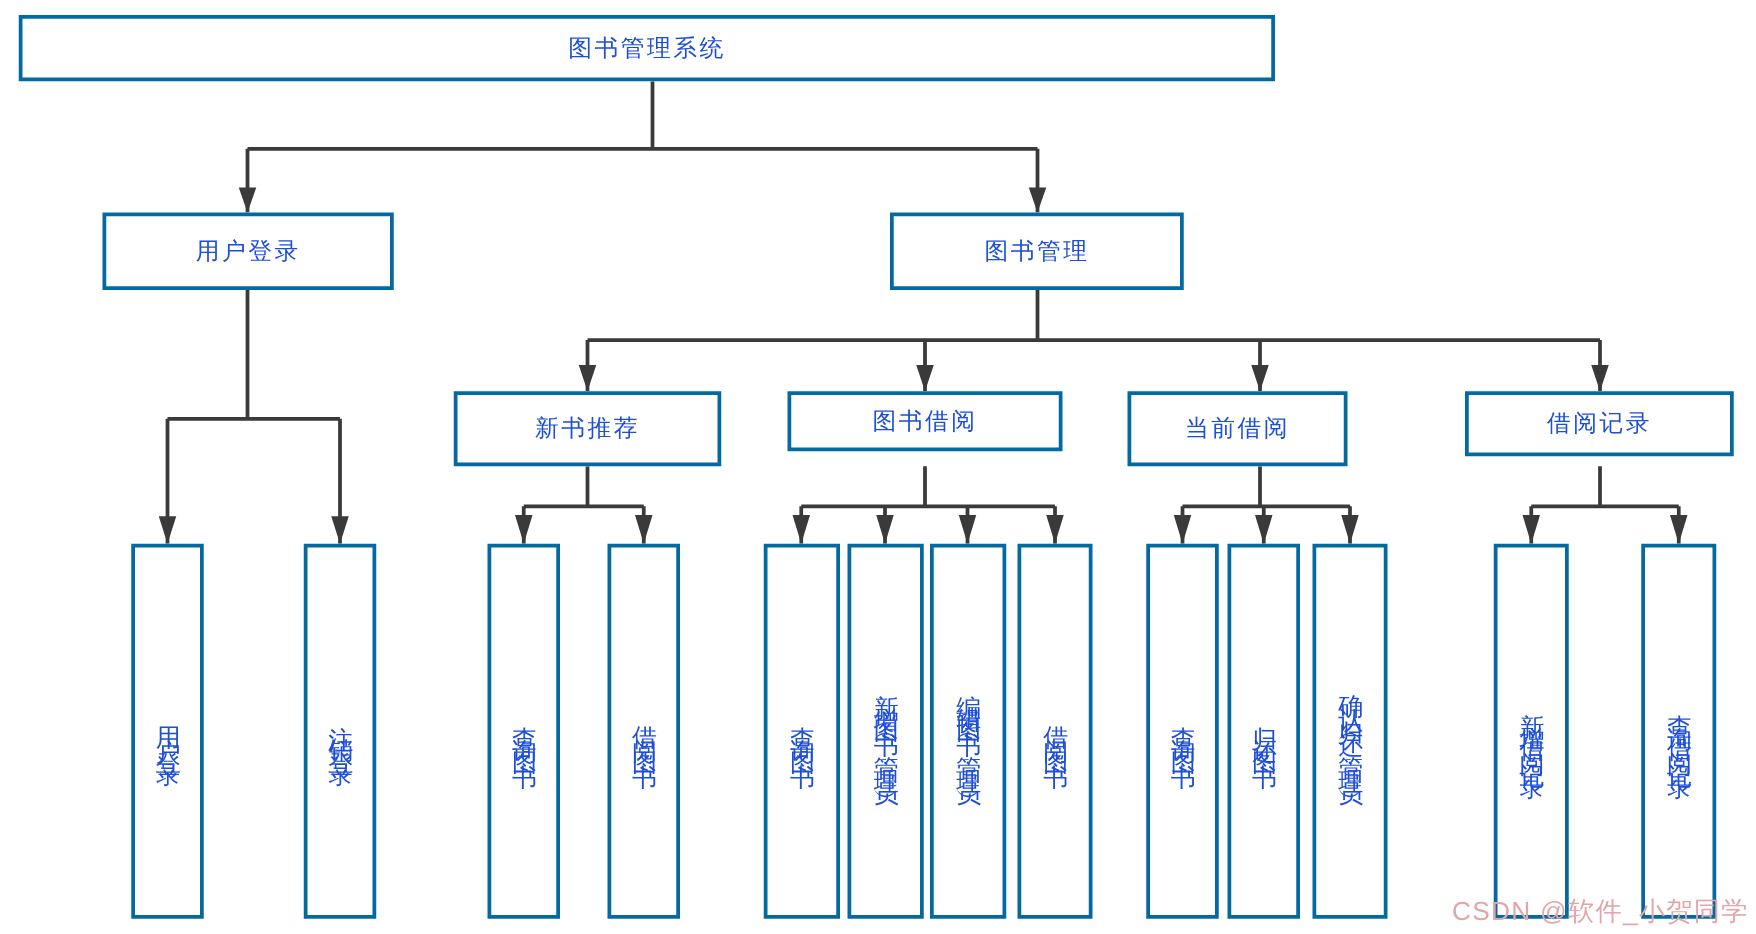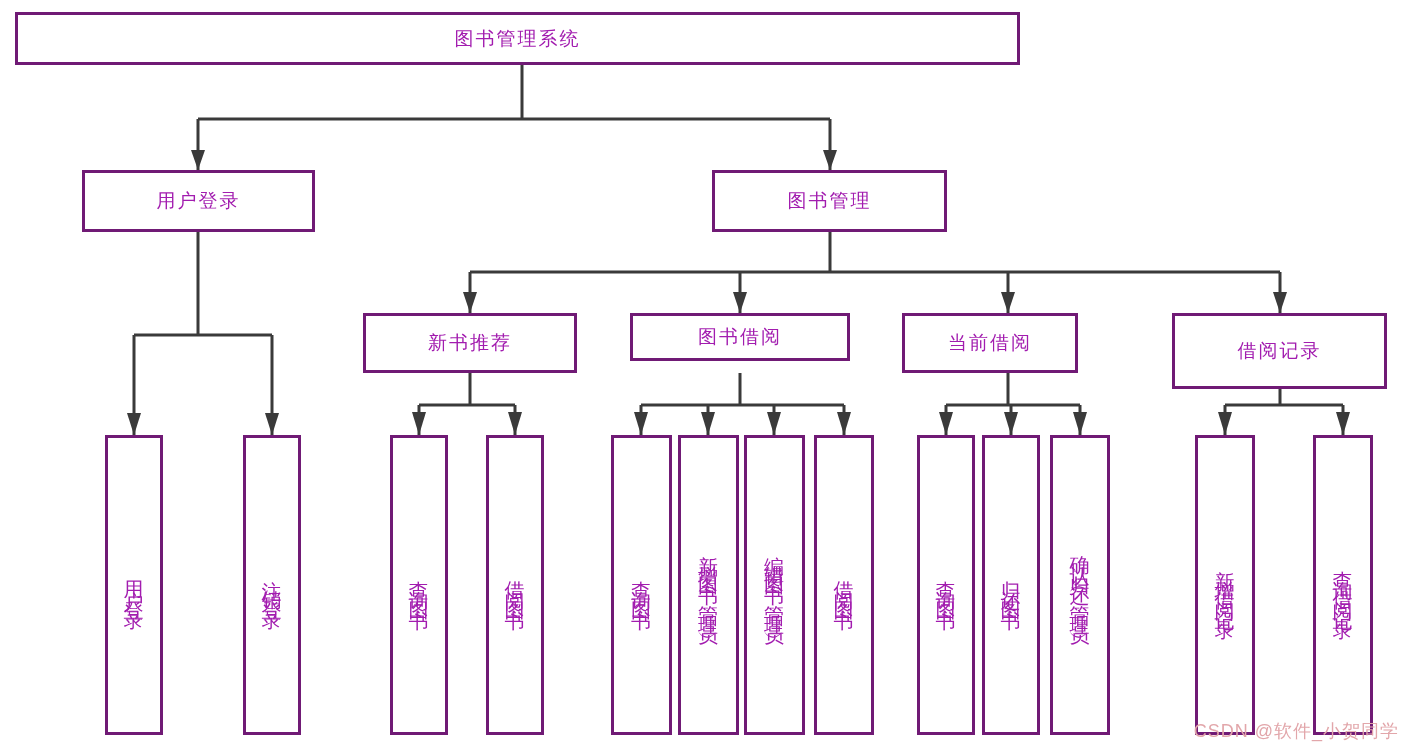--- a/index.html
+++ b/index.html
@@ -13,42 +13,42 @@
   }
   .connector-layer {
     position: absolute;
     left: 0; top: 0;
     width: 1405px; height: 747px;
   }
   .box {
     position: absolute;
     box-sizing: border-box;
     background: #ffffff;
-    border: 3px solid #701a75;
+    border: 3px solid #0369a1;
     display: flex;
     align-items: center;
     justify-content: center;
-    color: #a21caf;
+    color: #1d4ed8;
     font-size: 19px;
     letter-spacing: 2px;
     z-index: 2;
   }
   .vbox {
     writing-mode: vertical-rl;
     text-orientation: mixed;
     font-size: 20px;
     letter-spacing: 10px;
     line-height: 1;
     padding: 6px 0;
   }
   .watermark {
     position: absolute;
     right: 6px;
     bottom: 4px;
-    font-size: 18px;
+    font-size: 21px;
     letter-spacing: 1px;
     color: #e2a6aa;
     z-index: 3;
     white-space: nowrap;
   }
   path, line { stroke: #3a3a3a; stroke-width: 3; fill: none; }
   polygon { fill: #3a3a3a; stroke: none; }
 </style>
 </head>
 <body>
@@ -104,21 +104,21 @@
 
   <div class="box" style="left:363px; top:313px; width:214px; height:60px;">
     <span>新书推荐</span>
   </div>
   <div class="box" style="left:630px; top:313px; width:220px; height:48px;">
     <span>图书借阅</span>
   </div>
   <div class="box" style="left:902px; top:313px; width:176px; height:60px;">
     <span>当前借阅</span>
   </div>
-  <div class="box" style="left:1172px; top:313px; width:215px; height:76px;">
+  <div class="box" style="left:1172px; top:313px; width:215px; height:52px;">
     <span>借阅记录</span>
   </div>
 
   <div class="box vbox" style="left:105px; top:435px; width:58px; height:300px;">
     <span>用户登录</span>
   </div>
   <div class="box vbox" style="left:243px; top:435px; width:58px; height:300px;">
     <span>注销登录</span>
   </div>
 

